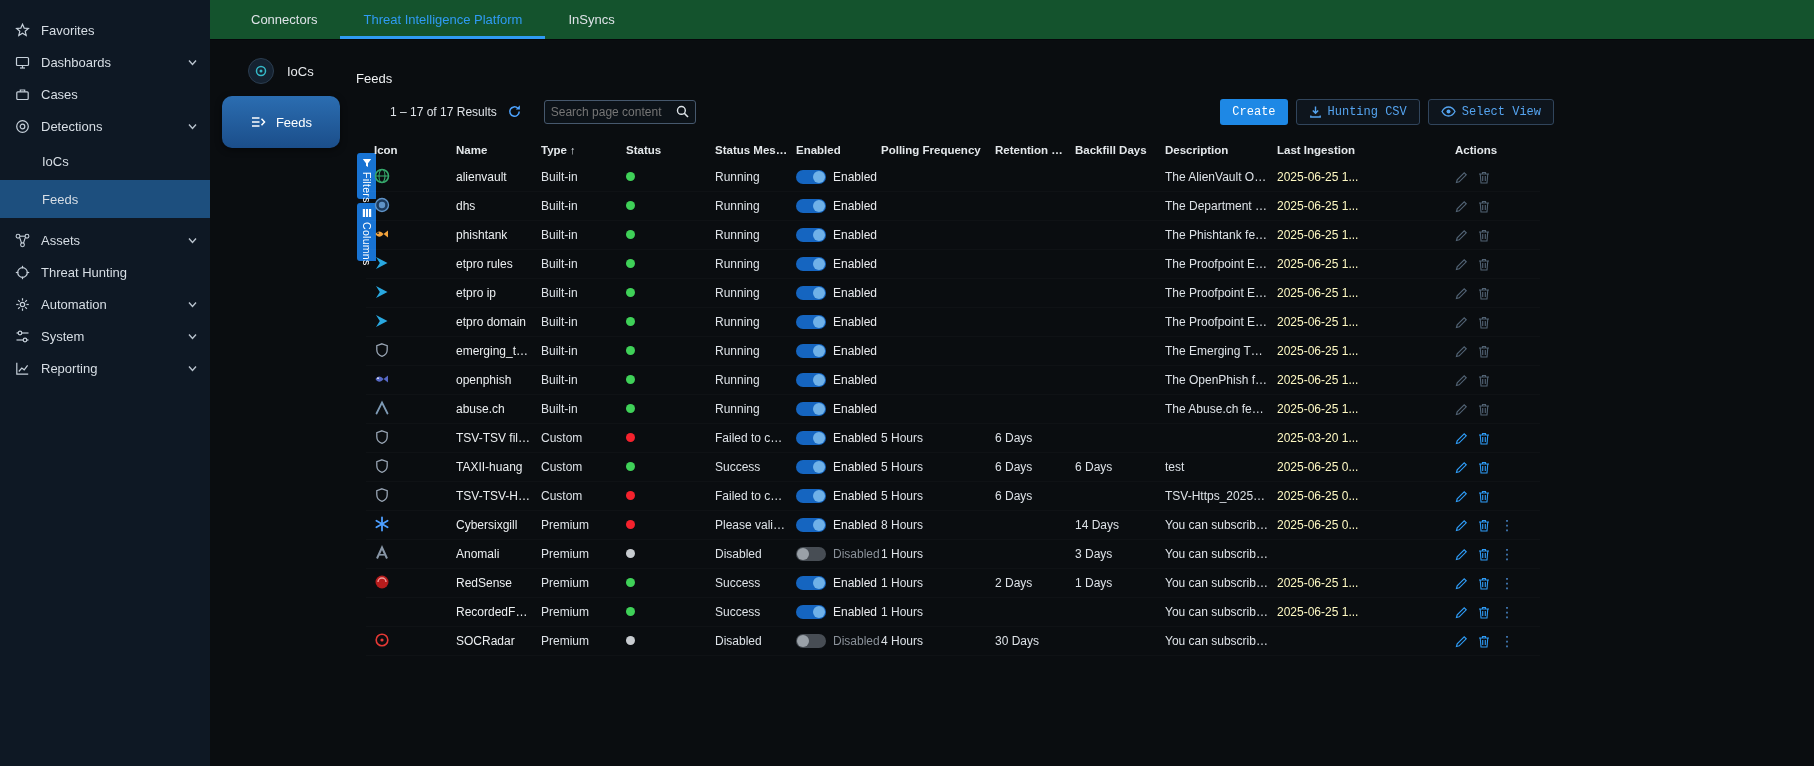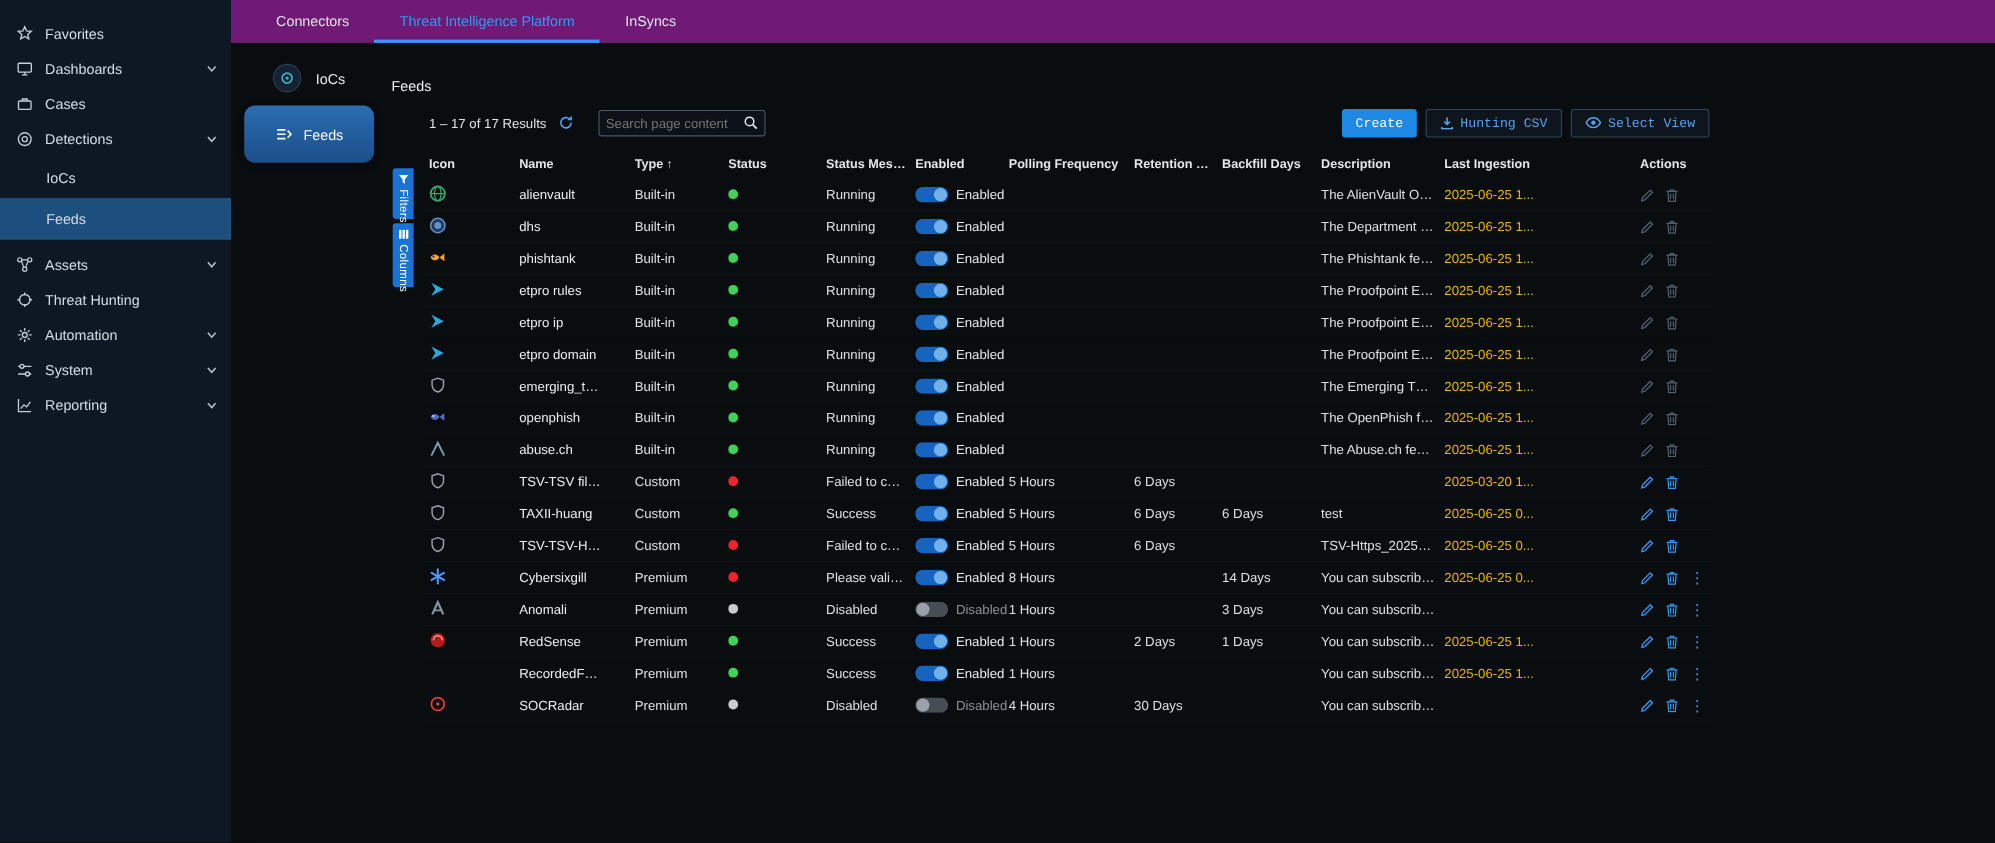--- a/index.html
+++ b/index.html
@@ -28,21 +28,21 @@
   .sub-group { margin-bottom:6px; }
   .side-sub {
     display:flex; align-items:center; height:38px; padding-left:42px;
     font-size:13px; color:#d7dee5; cursor:pointer;
   }
   .side-sub.selected { background:#1d4f7e; }
 
   
   .topbar {
     position:absolute; left:210px; top:0; width:1604px; height:40px;
-    background:#701a75; display:flex; align-items:stretch; padding-left:18px;
+    background:#14532d; display:flex; align-items:stretch; padding-left:18px;
     border-bottom:1px solid #05070a;
   }
   .tab { display:flex; align-items:center; padding:0 23px; font-size:13px; color:#dfe3e8; position:relative; cursor:pointer; }
   .tab.active { color:#2f9bf4; }
   .tab.active::after { content:""; position:absolute; left:0; right:0; bottom:0; height:3px; background:#2f9bf4; }
 
   
   .ioc-row { position:absolute; left:248px; top:58px; display:flex; align-items:center; cursor:pointer; }
   .ioc-circle {
     width:26px; height:26px; border-radius:50%; background:#152231; border:1px solid #2b3d50;
@@ -76,41 +76,41 @@
   .vtab {
     position:absolute; left:357px; width:19px; background:#1873d3; border-radius:3px 0 0 3px;
     display:flex; flex-direction:column; align-items:center; padding:5px 0; gap:4px;
     color:#fff; cursor:pointer;
   }
   .vtab .vtxt { writing-mode:vertical-rl; font-size:10.5px; letter-spacing:.3px; }
   .vtab.filters { top:153px; height:46px; }
   .vtab.columns { top:203px; height:58px; }
 
   
-  .table { position:absolute; left:382px; top:137px; width:1174px; }
+  .table { position:absolute; left:366px; top:137px; width:1174px; }
   .thead { display:flex; height:26px; align-items:center; font-size:11.5px; font-weight:bold; color:#e3e7ea; }
   .row { display:flex; height:29px; align-items:center; font-size:12px; color:#dde2e7; border-bottom:1px solid rgba(255,255,255,0.025); }
   .cell { padding-right:8px; overflow:hidden; white-space:nowrap; text-overflow:ellipsis; flex:none; }
-  .c0{width:90px; padding-left:8px;} .c1{width:85px;} .c2{width:85px;margin-left:20px;} .c3{width:89px;} .c4{width:81px;}
+  .c0{width:90px; padding-left:8px;} .c1{width:85px;} .c2{width:85px;} .c3{width:89px;} .c4{width:81px;}
   .c5{width:85px; display:flex; align-items:center;} .c6{width:114px;} .c7{width:80px;} .c8{width:90px;}
   .c9{width:112px;} .c10{width:178px;} .c11{width:80px;}
   .sort { margin-left:3px; font-size:11px; color:#dfe5ea; }
   .ficon { display:inline-flex; width:16px; height:16px; }
   .dot { width:9px; height:9px; border-radius:50%; display:inline-block; }
   .toggle { width:30px; height:14px; border-radius:7px; position:relative; display:inline-block; margin-right:7px; cursor:pointer; flex:none; }
   .toggle::after { content:""; position:absolute; top:1px; width:12px; height:12px; border-radius:50%; }
   .toggle.on  { background:#1565c0; }  .toggle.on::after  { right:1px; background:#6fb1e8; }
   .toggle.off { background:#474d54; }  .toggle.off::after { left:1px;  background:#9aa1a8; }
   .en.on { color:#e8eaed; } .en.off { color:#8a9199; }
   .act { display:flex; gap:10px; align-items:center; }
   .icon-btn { cursor:pointer; display:flex; color:#2e9bf5; }
   .act.dim .icon-btn { color:#516273; }
   .kebab { cursor:pointer; color:#4d8fd6; font-size:14px; line-height:1; }
   .name-cell { color:#eceff1; }
-  .date-cell { color:#eab308; }
+  .date-cell { color:#fef9c3; }
 </style>
 </head>
 <body>
 
 <nav class="sidebar">
   <div id="sidebar-items">
       <div class="side-item">
         <span class="icon">
           <svg width="15" height="15" viewBox="0 0 15 15">
             <path d="M7.5 1.3 L9.2 5.1 13.4 5.5 10.2 8.3 11.2 12.4 7.5 10.2 3.8 12.4 4.8 8.3 1.6 5.5 5.8 5.1 Z" fill="none" stroke="#c6d0da" stroke-width="1.2"></path>

